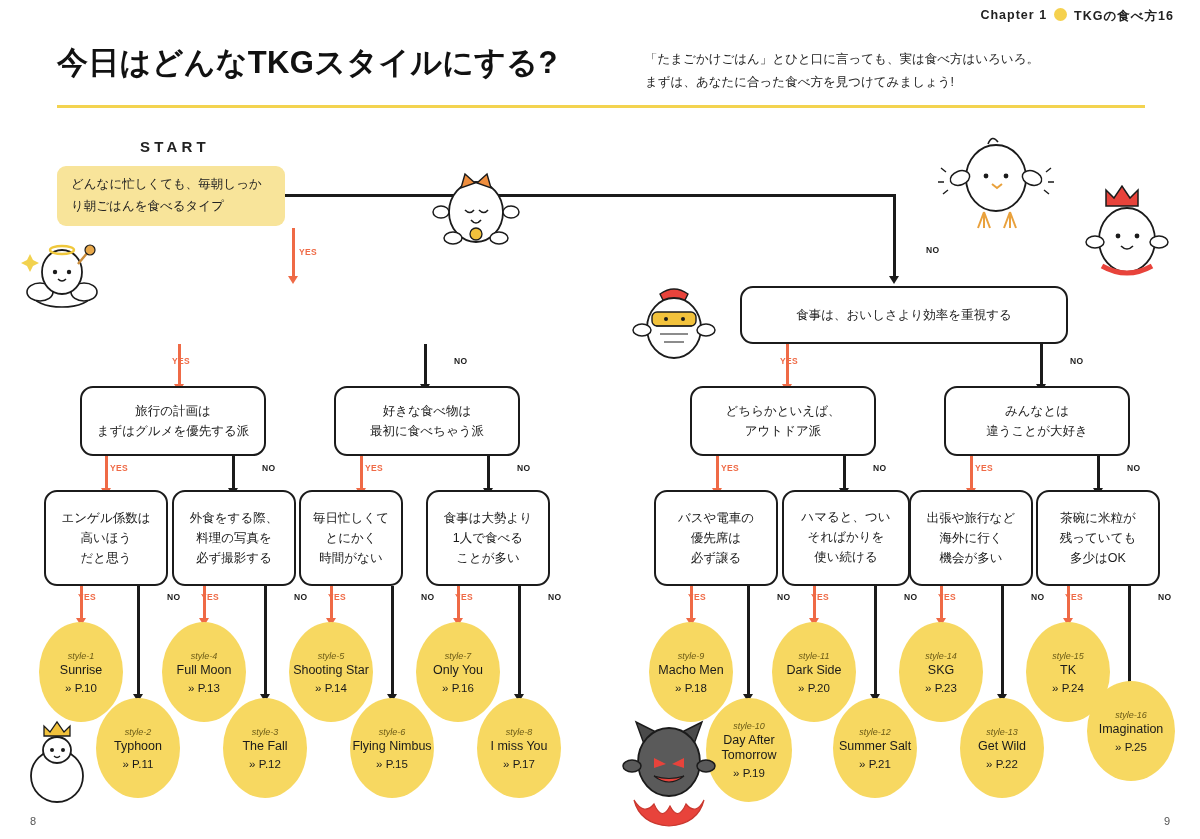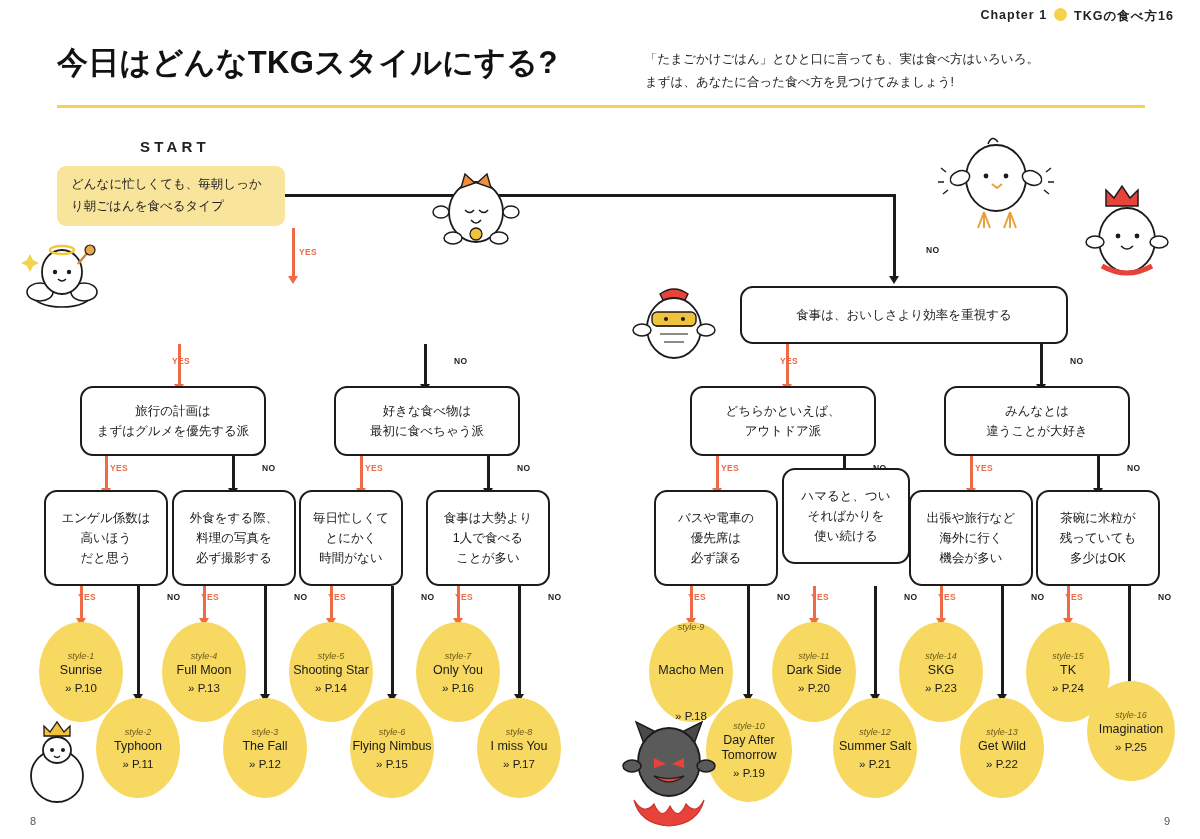--- a/index.html
+++ b/index.html
@@ -163,21 +163,21 @@
 必ず撮影する</div>
   <div class="qbox" style="left:299px;top:490px;width:104px;height:96px;white-space:pre-line;">毎日忙しくて
 とにかく
 時間がない</div>
   <div class="qbox" style="left:426px;top:490px;width:124px;height:96px;white-space:pre-line;">食事は大勢より
 1人で食べる
 ことが多い</div>
   <div class="qbox" style="left:654px;top:490px;width:124px;height:96px;white-space:pre-line;">バスや電車の
 優先席は
 必ず譲る</div>
-  <div class="qbox" style="left:782px;top:468px;width:128px;height:96px;white-space:pre-line;">ハマると、つい
+  <div class="qbox" style="left:782px;top:490px;width:128px;height:96px;white-space:pre-line;font-family:Liberation Mono, monospace;">ハマると、つい
 そればかりを
 使い続ける</div>
   <div class="qbox" style="left:909px;top:490px;width:124px;height:96px;white-space:pre-line;">出張や旅行など
 海外に行く
 機会が多い</div>
   <div class="qbox" style="left:1036px;top:490px;width:124px;height:96px;white-space:pre-line;">茶碗に米粒が
 残っていても
 多少はOK</div>
 
   <div class="line red" style="left:80px;top:586px;width:2.5px;height:34px;"></div>
@@ -270,21 +270,21 @@
     <span class="sname">style-7</span>
     <span class="title2">Only You</span>
     <span class="pg">» P.16</span>
   </div>
   <div class="egg" style="left:477px;top:698px;width:84px;height:100px;text-align:right;">
     <span class="sname">style-8</span>
     <span class="title2">I miss You</span>
     <span class="pg">» P.17</span>
   </div>
 
-  <div class="egg" style="left:649px;top:622px;width:84px;height:100px;justify-content:space-between;">
+  <div class="egg" style="left:649px;top:622px;width:84px;height:100px;">
     <span class="sname">style-9</span>
     <span class="title2">Macho Men</span>
     <span class="pg">» P.18</span>
   </div>
   <div class="egg" style="left:706px;top:698px;width:86px;height:104px;">
     <span class="sname">style-10</span>
     <span class="title2">Day After Tomorrow</span>
     <span class="pg">» P.19</span>
   </div>
   <div class="egg" style="left:772px;top:622px;width:84px;height:100px;">

